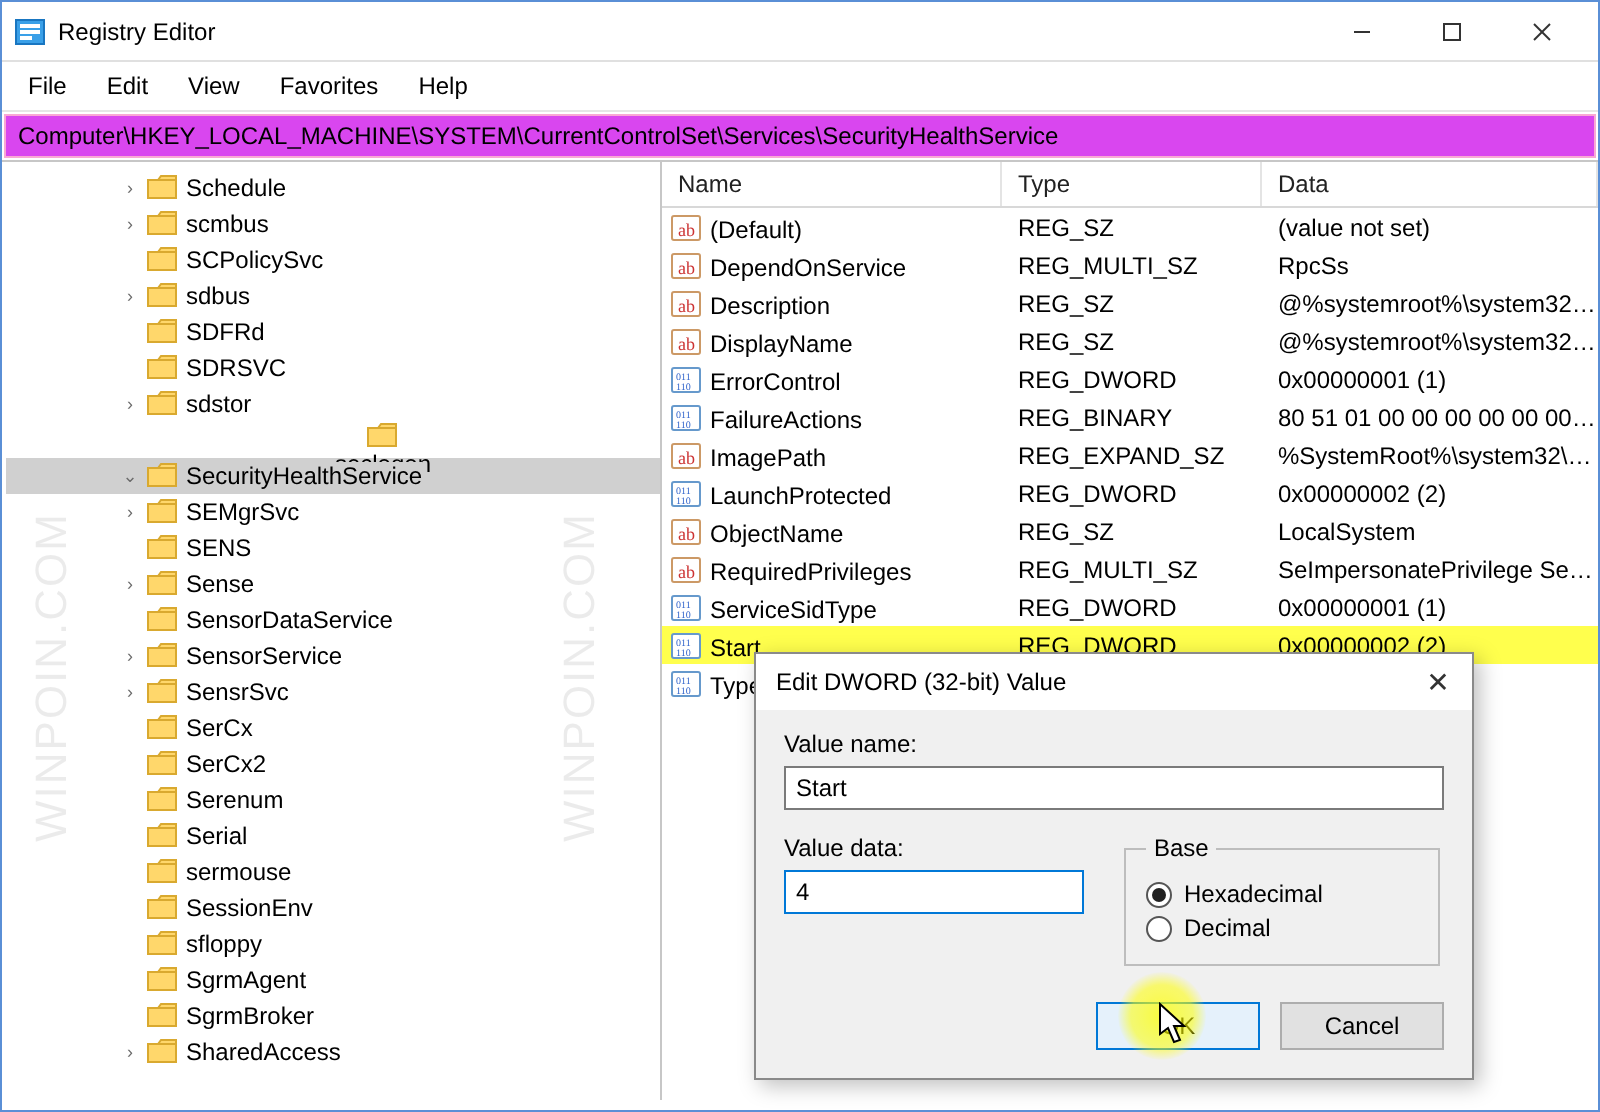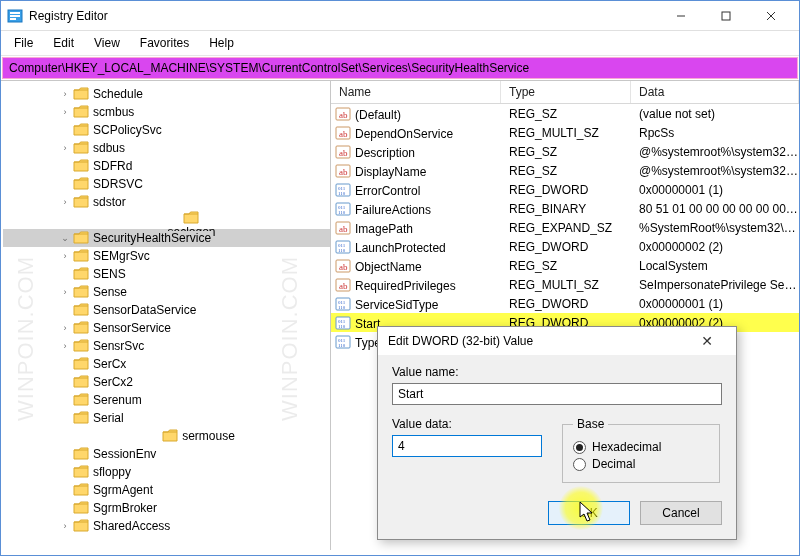--- a/index.html
+++ b/index.html
@@ -127,21 +127,21 @@
     position: absolute;
     left: 376px; top: 325px;
     width: 360px;
     background: #f0f0f0;
     border: 1px solid #8a8a8a;
     box-shadow: 3px 3px 10px rgba(0,0,0,.25);
     font-size: 12px;
   }
   .dlg-title {
     display: flex; align-items: center;
-    padding: 6px 20px 6px 10px;
+    padding: 6px 8px 6px 10px;
     background: #fff;
   }
   .dlg-title .t { flex: 1; }
   .dlg-close { width: 18px; text-align: center; font-size: 14px; color: #333; }
   .dlg-body { padding: 10px 14px 8px 14px; }
   .dlg-label { margin-bottom: 4px; }
   .dlg-input {
     width: 100%;
     border: 1px solid #7a7a7a;
     background: #fff;
@@ -433,21 +433,21 @@
       <div class="tree-row" style="padding-left: 56px;">
         <span class="expander"></span>
         <span class="folder-icon">
           <svg viewBox="0 0 16 14">
             <path d="M1 3 L6 3 L7.5 1 L15 1 L15 12 L1 12 Z" fill="#ffd76b" stroke="#d9a92f"></path>
             <path d="M1 3 L15 3" stroke="#d9a92f"></path>
           </svg>
         </span>
         <span class="label">Serial</span>
       </div>
-      <div class="tree-row" style="padding-left: 56px; justify-content: center;">
+      <div class="tree-row" style="padding-left: 56px;">
         <span class="expander"></span>
         <span class="folder-icon">
           <svg viewBox="0 0 16 14">
             <path d="M1 3 L6 3 L7.5 1 L15 1 L15 12 L1 12 Z" fill="#ffd76b" stroke="#d9a92f"></path>
             <path d="M1 3 L15 3" stroke="#d9a92f"></path>
           </svg>
         </span>
         <span class="label">sermouse</span>
       </div>
       <div class="tree-row" style="padding-left: 56px; text-align: right;">

